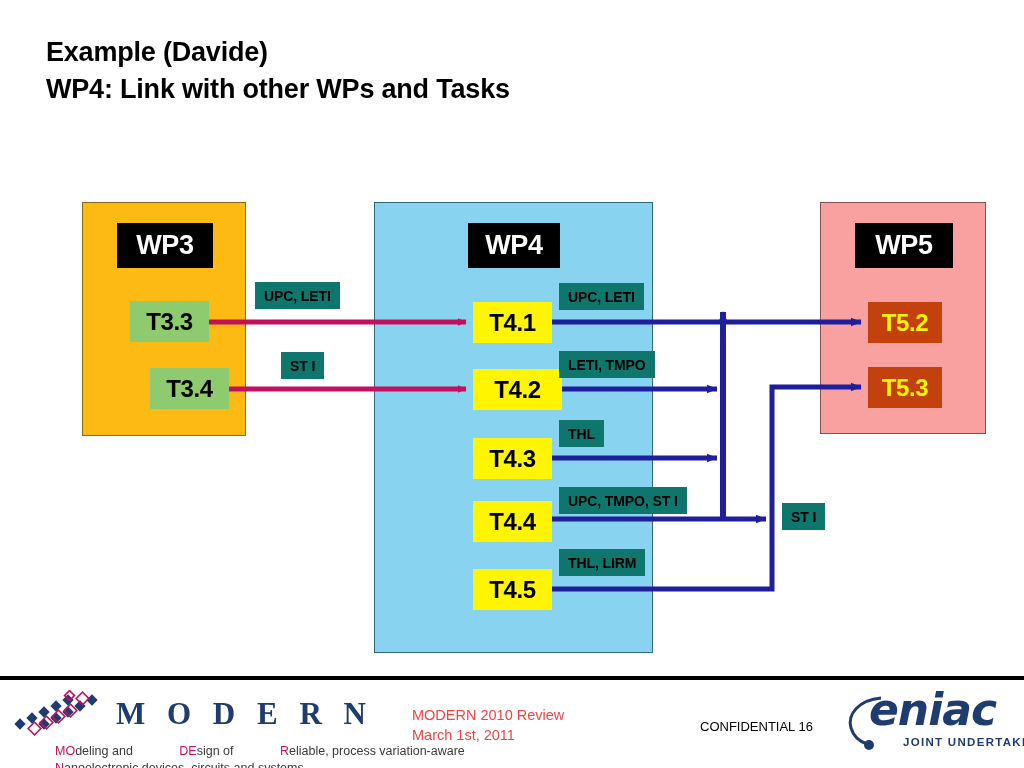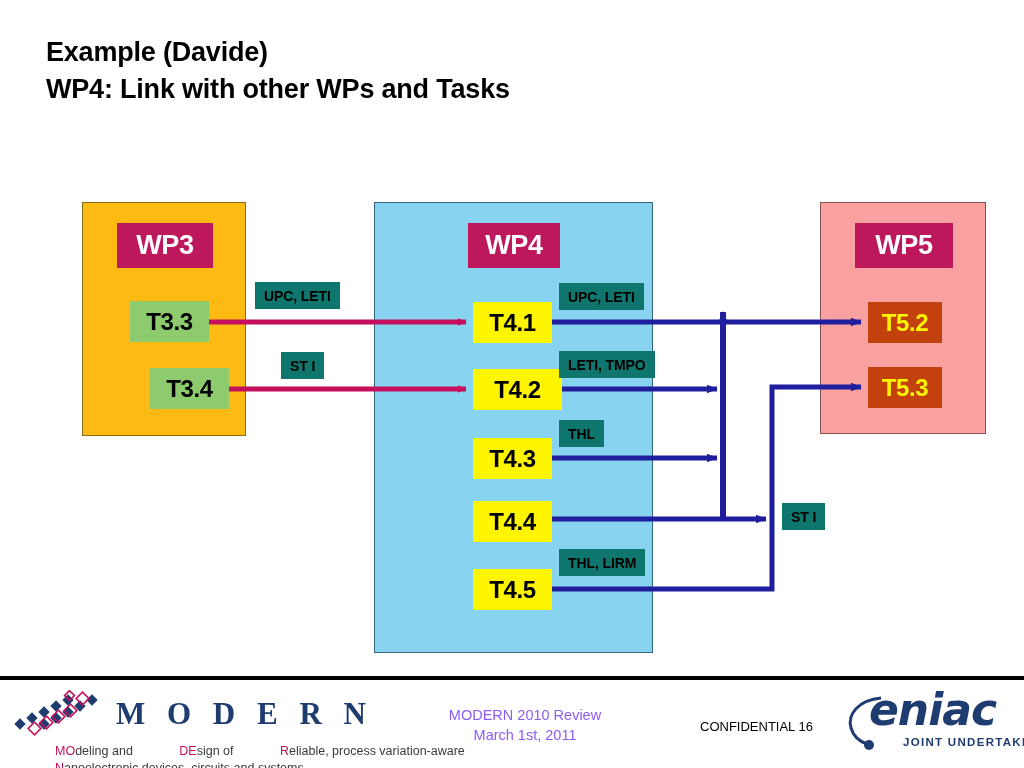--- a/index.html
+++ b/index.html
@@ -63,21 +63,21 @@
   }
   #wp5-box {
     left: 820px; top: 202px;  width: 166px; height: 232px;
     background: #F9A0A0;
     border: 1px solid #8a5050;
   }
 
   
   .wp-header {
     position: absolute;
-    background: #be185d;
+    background: #000000;
     color: #ffffff;
     font-size: 27px;
     font-weight: bold;
     display: flex;
     align-items: center;
     justify-content: center;
     letter-spacing: -0.3px;
   }
   #wp3-header { left: 117px; top: 223px; width: 96px;  height: 45px; }
   #wp4-header { left: 468px; top: 223px; width: 92px;  height: 45px; }
@@ -177,24 +177,24 @@
     color: #3a3a3a;
     white-space: nowrap;
   }
   #modern-tagline .hi { color: #C4105C; margin-left: 43px; }
 
   
   #footer-center {
     position: absolute;
     left: 412px; top: 26px;
     width: 226px;
-    text-align: center;
+    text-align: left;
     font-size: 14.5px;
     line-height: 1.35;
-    color: #8b5cf6;
+    color: #ef4444;
   }
   #footer-center .line { display: block; }
 
   #confidential {
     position: absolute;
     left: 700px; top: 39px;
     font-size: 13px;
     color: #000000;
     white-space: nowrap;
   }
@@ -284,20 +284,21 @@
   <div class="task task-yellow" id="task-t45">T4.5</div>
 
   <div class="task task-blue" id="task-t52">T5.2</div>
   <div class="task task-blue" id="task-t53">T5.3</div>
 
   <div class="edge-label" id="lbl-upc-leti-a">UPC, LETI</div>
   <div class="edge-label" id="lbl-st-i-a">ST I</div>
   <div class="edge-label" id="lbl-upc-leti-b">UPC, LETI</div>
   <div class="edge-label" id="lbl-leti-tmpo">LETI, TMPO</div>
   <div class="edge-label" id="lbl-thl">THL</div>
+  <div class="edge-label" id="lbl-upc-tmpo-st">UPC, TMPO, ST I</div>
   <div class="edge-label" id="lbl-thl-lirm">THL, LIRM</div>
   <div class="edge-label" id="lbl-st-i-b">ST I</div>
 
 </div>
 
 <div id="footer-rule"></div>
 
 <div id="footer">
 
   <div id="modern-logo">

